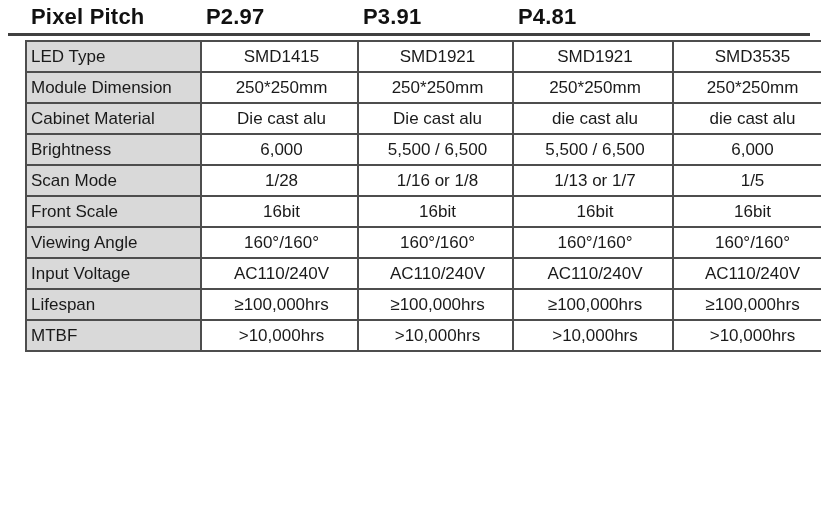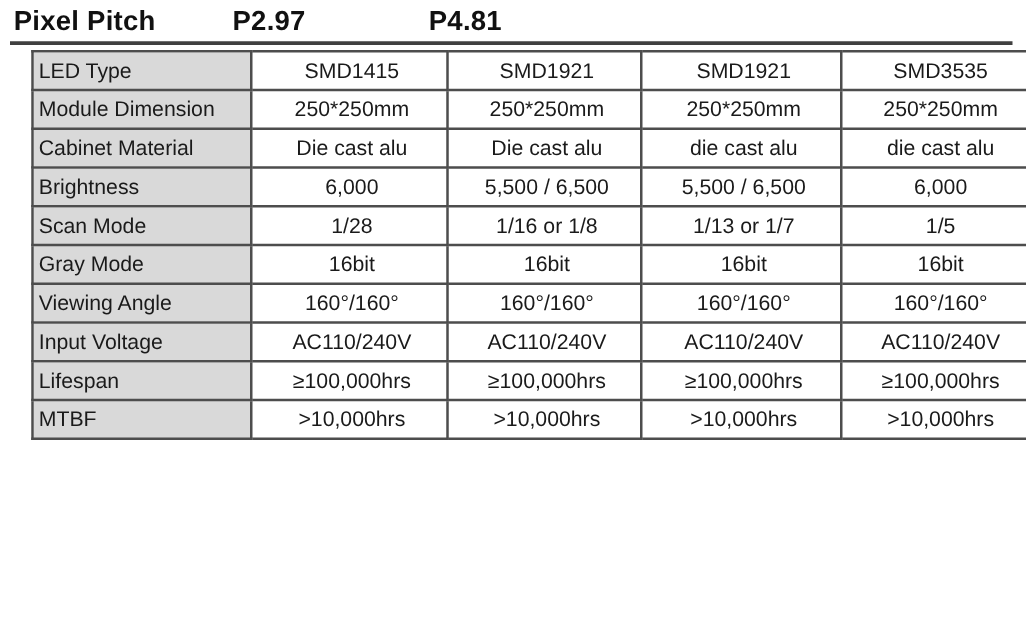--- a/index.html
+++ b/index.html
@@ -28,20 +28,21 @@
     border-bottom: 3px solid #404040;
     box-sizing: content-box;
   }
   .h-cell {
     font-size: 22px;
     font-weight: 600;
     letter-spacing: 0.2px;
     padding-left: 3px;
     white-space: nowrap;
     color: #111111;
+    margin-left: 20px;
   }
   table.spec-table {
     position: absolute;
     left: 25px;
     top: 40px;
     width: 802px;
     border-collapse: collapse;
     table-layout: fixed;
     font-size: 17px;
   }
@@ -63,20 +64,21 @@
   }
 </style>
 </head>
 <body>
 
 <div class="page">
 
   <div class="header-row">
     <div class="h-cell">Pixel Pitch</div>
     <div class="h-cell">P2.97</div>
+    <div class="h-cell">P3.91</div>
     <div class="h-cell">P4.81</div>
   </div>
 
   <table class="spec-table">
     <colgroup>
       <col style="width:175px">
       <col style="width:157px">
       <col style="width:155px">
       <col style="width:160px">
       <col style="width:155px">
@@ -111,21 +113,21 @@
           <td class="value-cell">6,000</td>
         </tr>
         <tr>
           <td class="label-cell">Scan Mode</td>
           <td class="value-cell">1/28</td>
           <td class="value-cell">1/16 or 1/8</td>
           <td class="value-cell">1/13 or 1/7</td>
           <td class="value-cell">1/5</td>
         </tr>
         <tr>
-          <td class="label-cell">Gray Mode</td>
+          <td class="label-cell">Front Scale</td>
           <td class="value-cell">16bit</td>
           <td class="value-cell">16bit</td>
           <td class="value-cell">16bit</td>
           <td class="value-cell">16bit</td>
         </tr>
         <tr>
           <td class="label-cell">Viewing Angle</td>
           <td class="value-cell">160°/160°</td>
           <td class="value-cell">160°/160°</td>
           <td class="value-cell">160°/160°</td>

